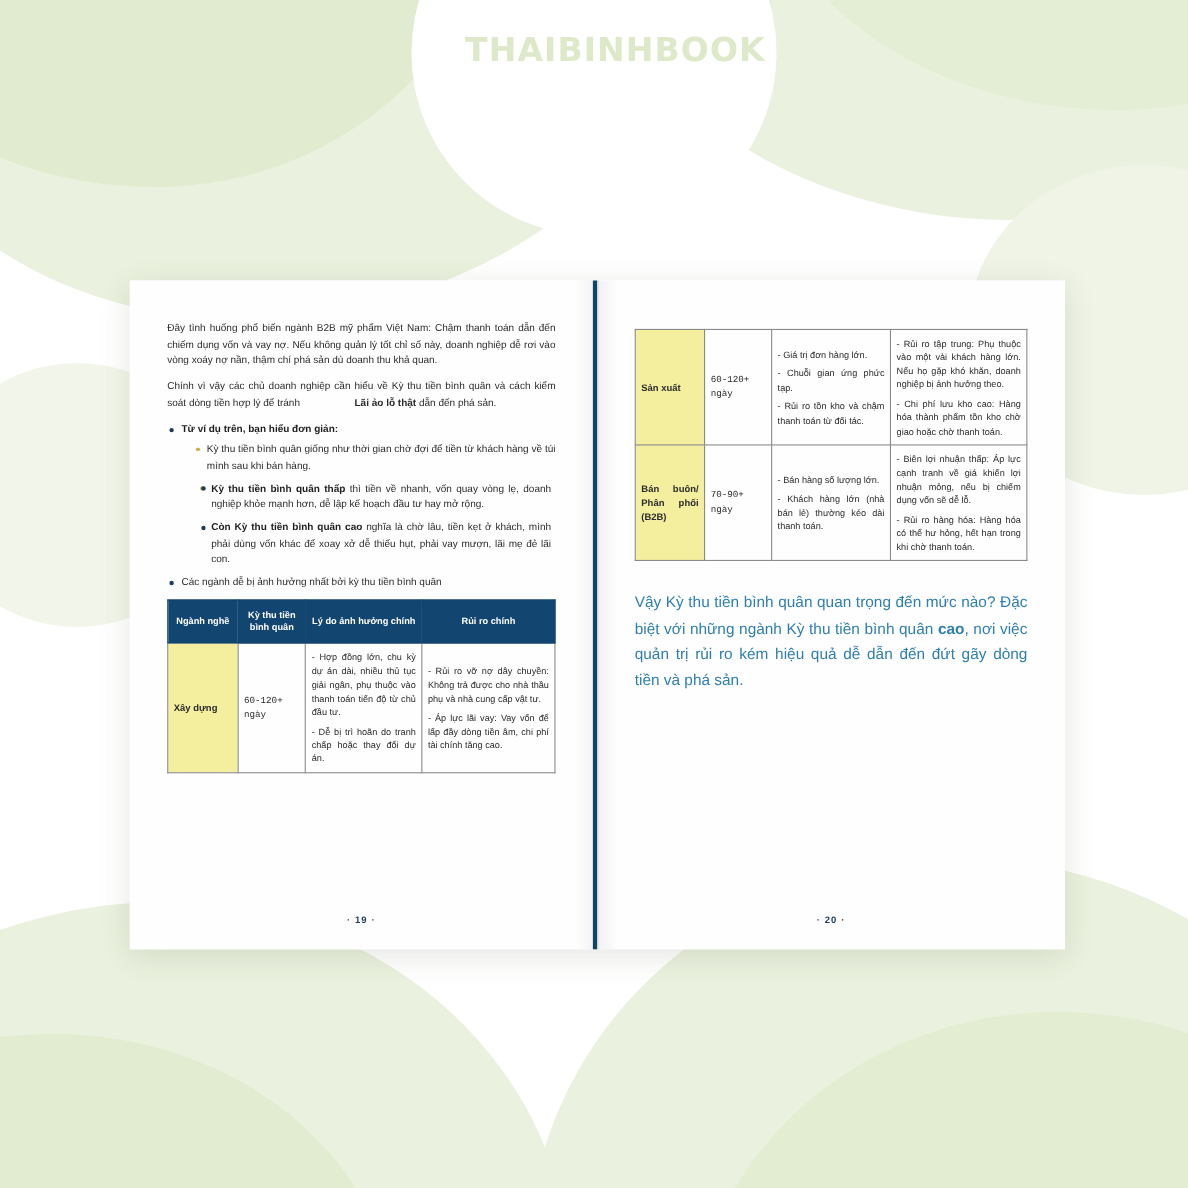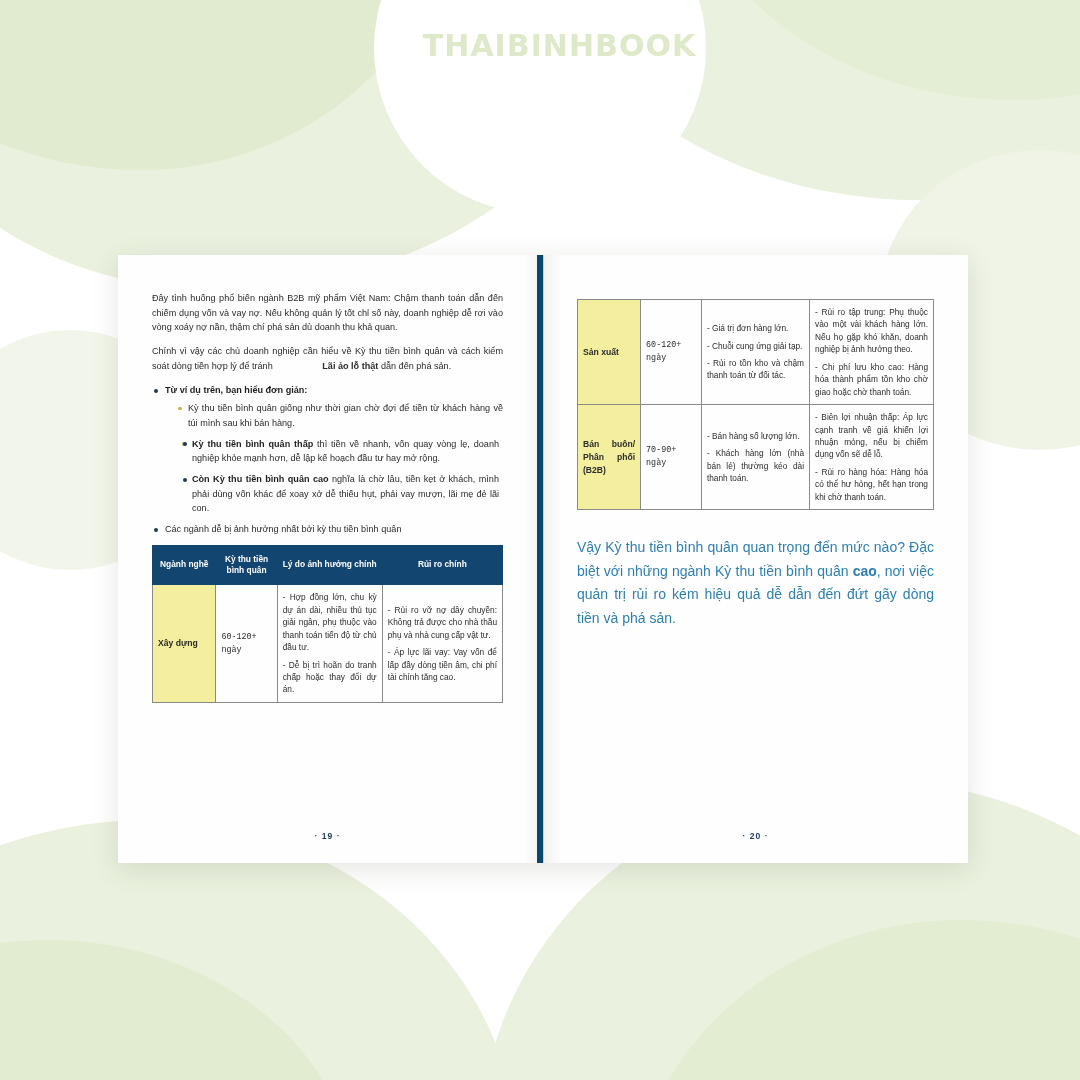--- a/index.html
+++ b/index.html
@@ -111,21 +111,21 @@
     background: #ffffff;
     box-shadow: 0 6px 26px rgba(70,80,50,0.14);
     display: flex;
   }
   .page {
     position: relative;
     width: 425px; height: 100%;
     background: #fefefe;
     padding: 36px 34px 0 34px;
   }
-  .page-left { border-right: 6px solid #0c4a6e; }
+  .page-left { border-right: 4px solid #0c4a6e; }
   .page-right { padding-top: 36px; }
   .gutter {
     position: absolute;
     left: 425px; top: 0;
     width: 1px; height: 608px;
     background: #d9d9d9;
   }
   .gutter-shadow {
     position: absolute;
     left: 406px; top: 0;
@@ -351,21 +351,21 @@
 
     <div class="page page-right">
 
       <table class="t t2">
         <tbody>
           <tr>
             <td class="cat">Sản xuất</td>
             <td class="days">60-120+ ngày</td>
             <td class="reason">
               <span class="dash-item">Giá trị đơn hàng lớn.</span>
-              <span class="dash-item">Chuỗi cung ứng giải tạp.</span>
+              <span class="dash-item">Chuỗi gian ứng phức tạp.</span>
               <span class="dash-item">Rủi ro tồn kho và chậm thanh toán từ đối tác.</span>
             </td>
             <td class="risk">
               <span class="dash-item">Rủi ro tập trung: Phụ thuộc vào một vài khách hàng lớn. Nếu họ gặp khó khăn, doanh nghiệp bị ảnh hưởng theo.</span>
               <span class="dash-item">Chi phí lưu kho cao: Hàng hóa thành phẩm tồn kho chờ giao hoặc chờ thanh toán.</span>
             </td>
           </tr>
           <tr>
             <td class="cat">Bán buôn/ Phân phối (B2B)</td>
             <td class="days">70-90+ ngày</td>

